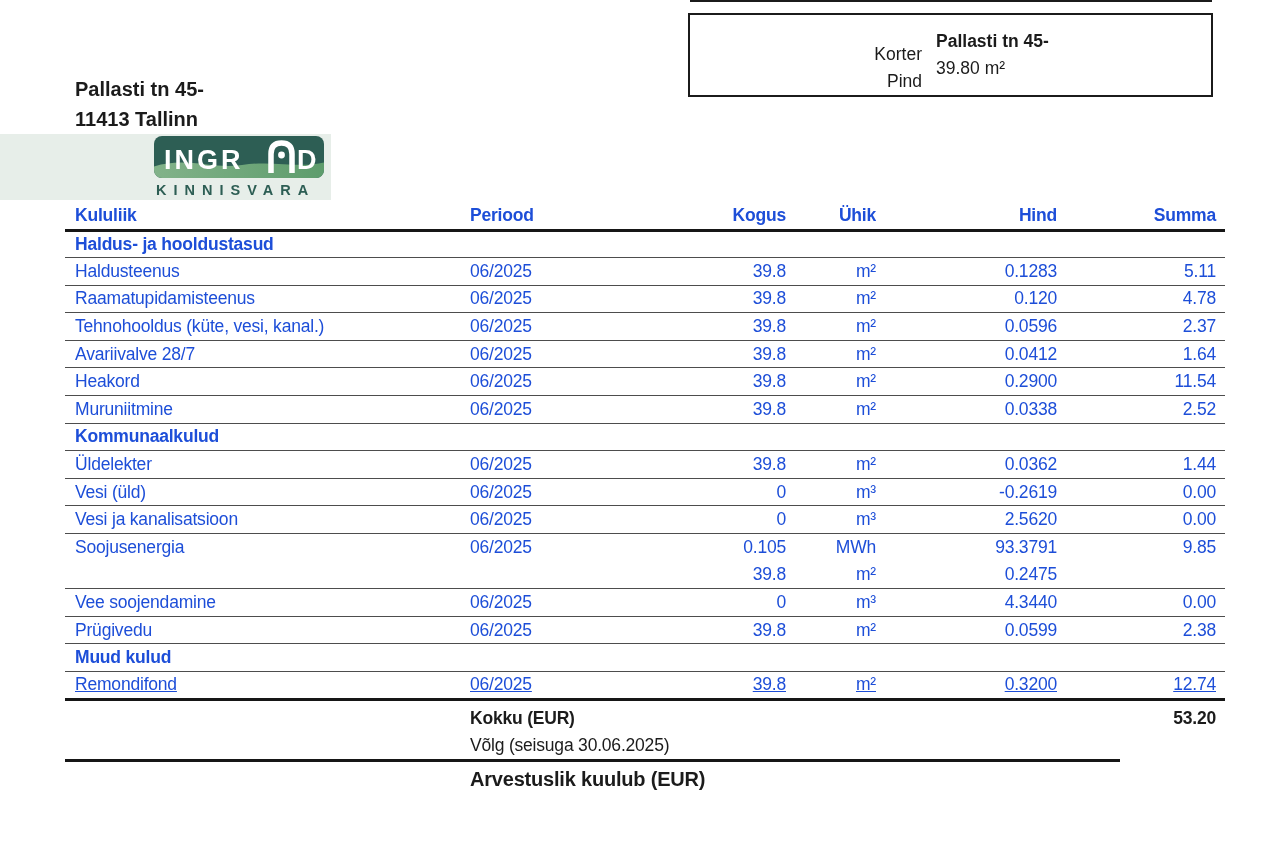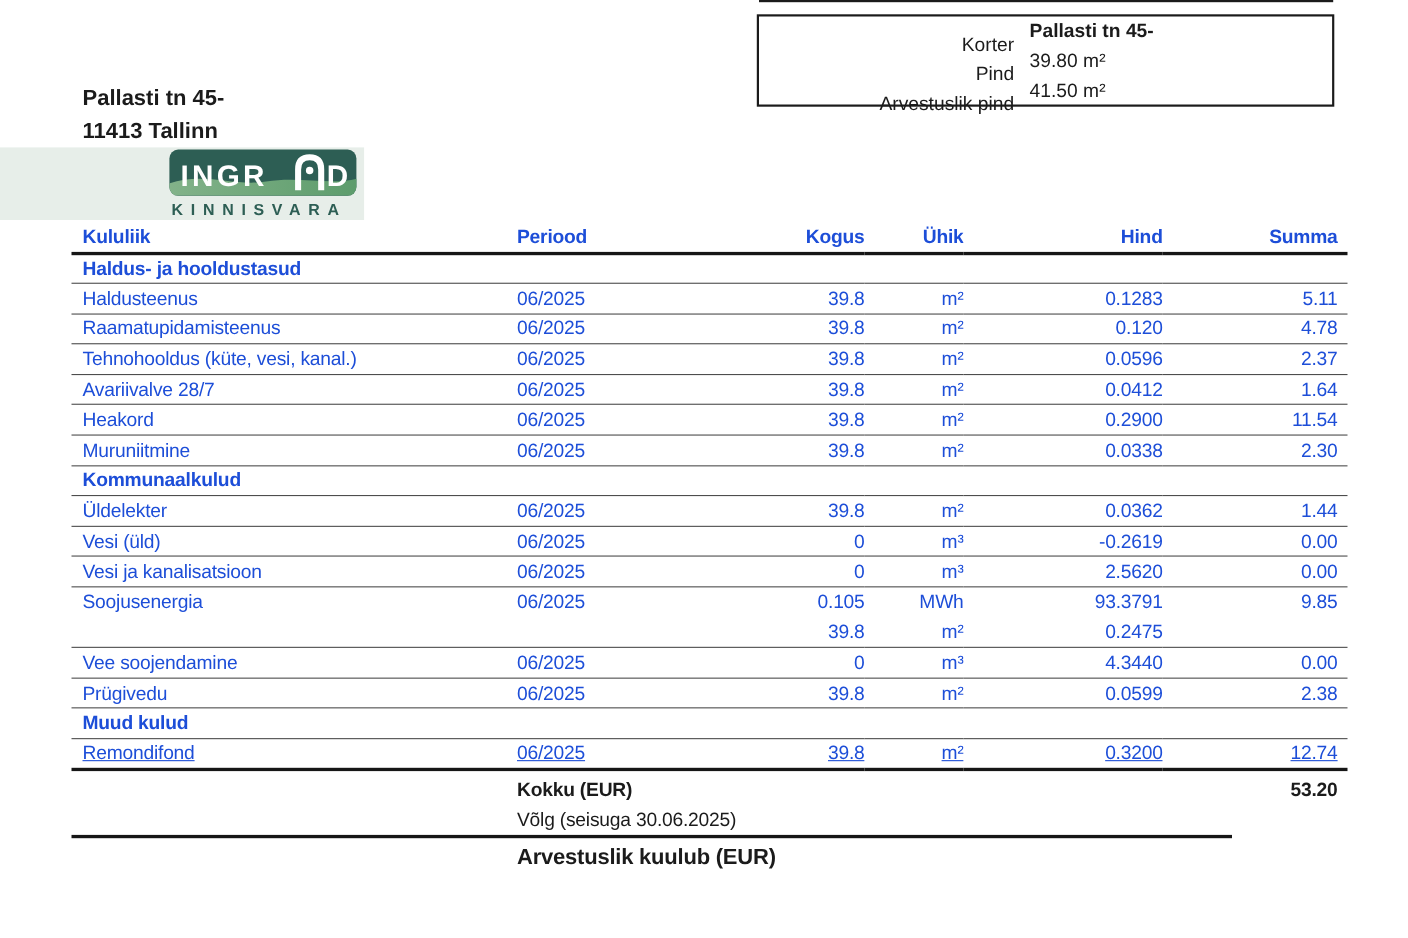--- a/index.html
+++ b/index.html
@@ -64,24 +64,20 @@
   <div class="top-line"></div>
 
   <div class="property-box">
     <div class="pb-row first">
       <span class="pb-label">Korter</span>
       <span class="pb-value">Pallasti tn 45-</span>
     </div>
     <div class="pb-row">
       <span class="pb-label">Pind</span>
       <span class="pb-value">39.80 m²</span>
-    </div>
-    <div class="pb-row">
-      <span class="pb-label">Arvestuslik pind</span>
-      <span class="pb-value">41.50 m²</span>
     </div>
   </div>
 
   <div class="address">
     <div>Pallasti tn 45-</div>
     <div>11413 Tallinn</div>
   </div>
 
   <div class="logo-strip"></div>
   <svg class="logo-svg" width="176" height="63" viewBox="0 0 176 63">
@@ -166,21 +162,21 @@
             <td class="c-unit">m²</td>
             <td class="c-price">0.2900</td>
             <td class="c-sum">11.54</td>
           </tr>
           <tr class="">
             <td class="c-name">Muruniitmine</td>
             <td class="c-period">06/2025</td>
             <td class="c-qty">39.8</td>
             <td class="c-unit">m²</td>
             <td class="c-price">0.0338</td>
-            <td class="c-sum">2.30</td>
+            <td class="c-sum">2.52</td>
           </tr>
           <tr class="section">
             <td colspan="6" class="c-name">Kommunaalkulud</td>
           </tr>
           <tr class="">
             <td class="c-name">Üldelekter</td>
             <td class="c-period">06/2025</td>
             <td class="c-qty">39.8</td>
             <td class="c-unit">m²</td>
             <td class="c-price">0.0362</td>

